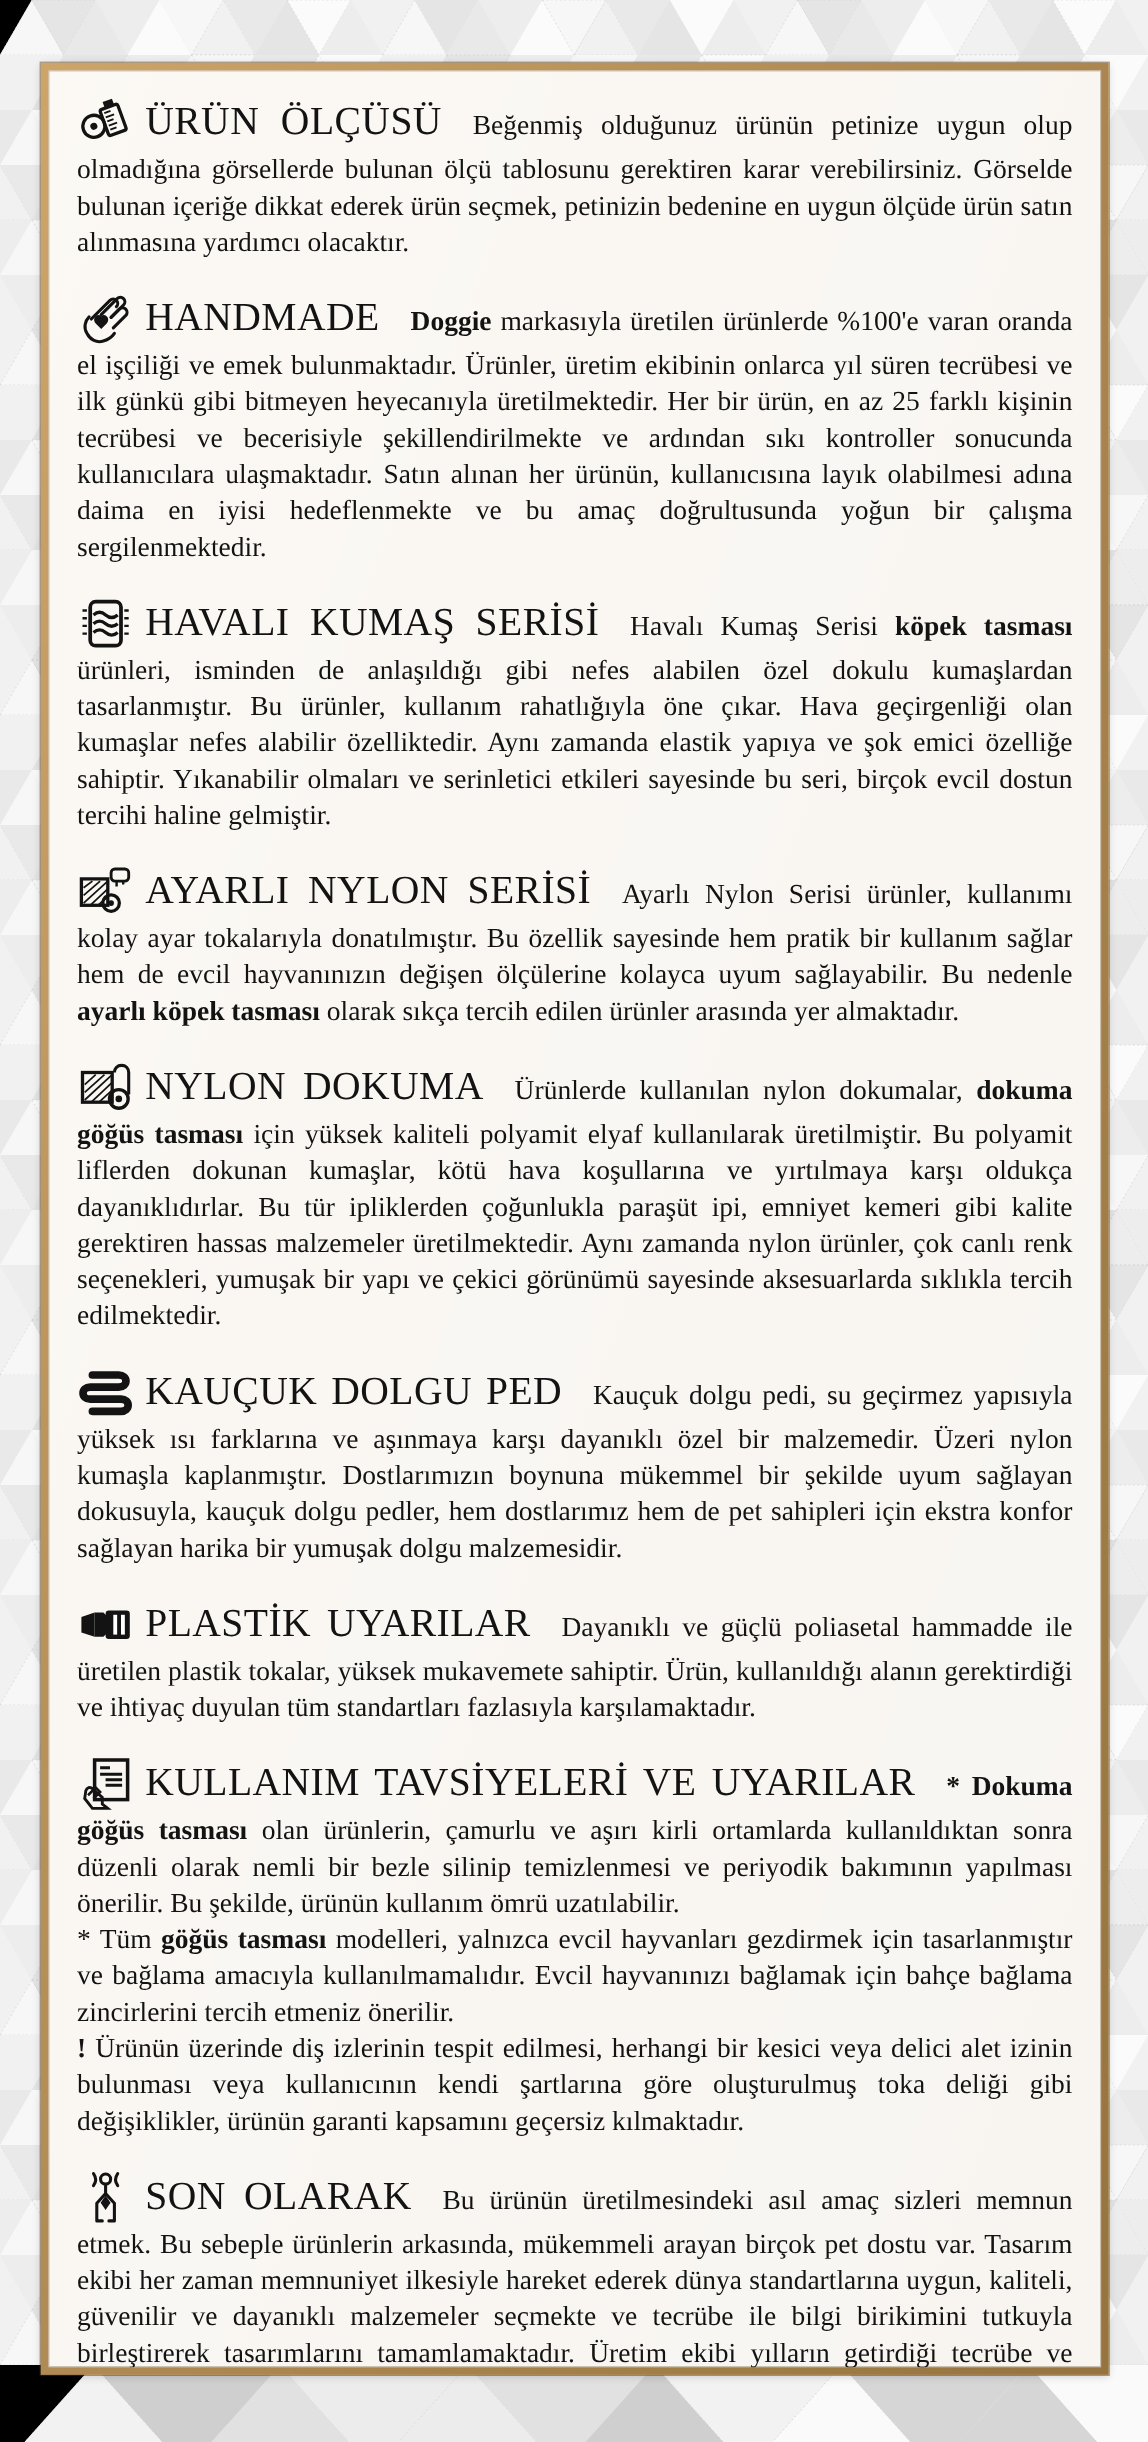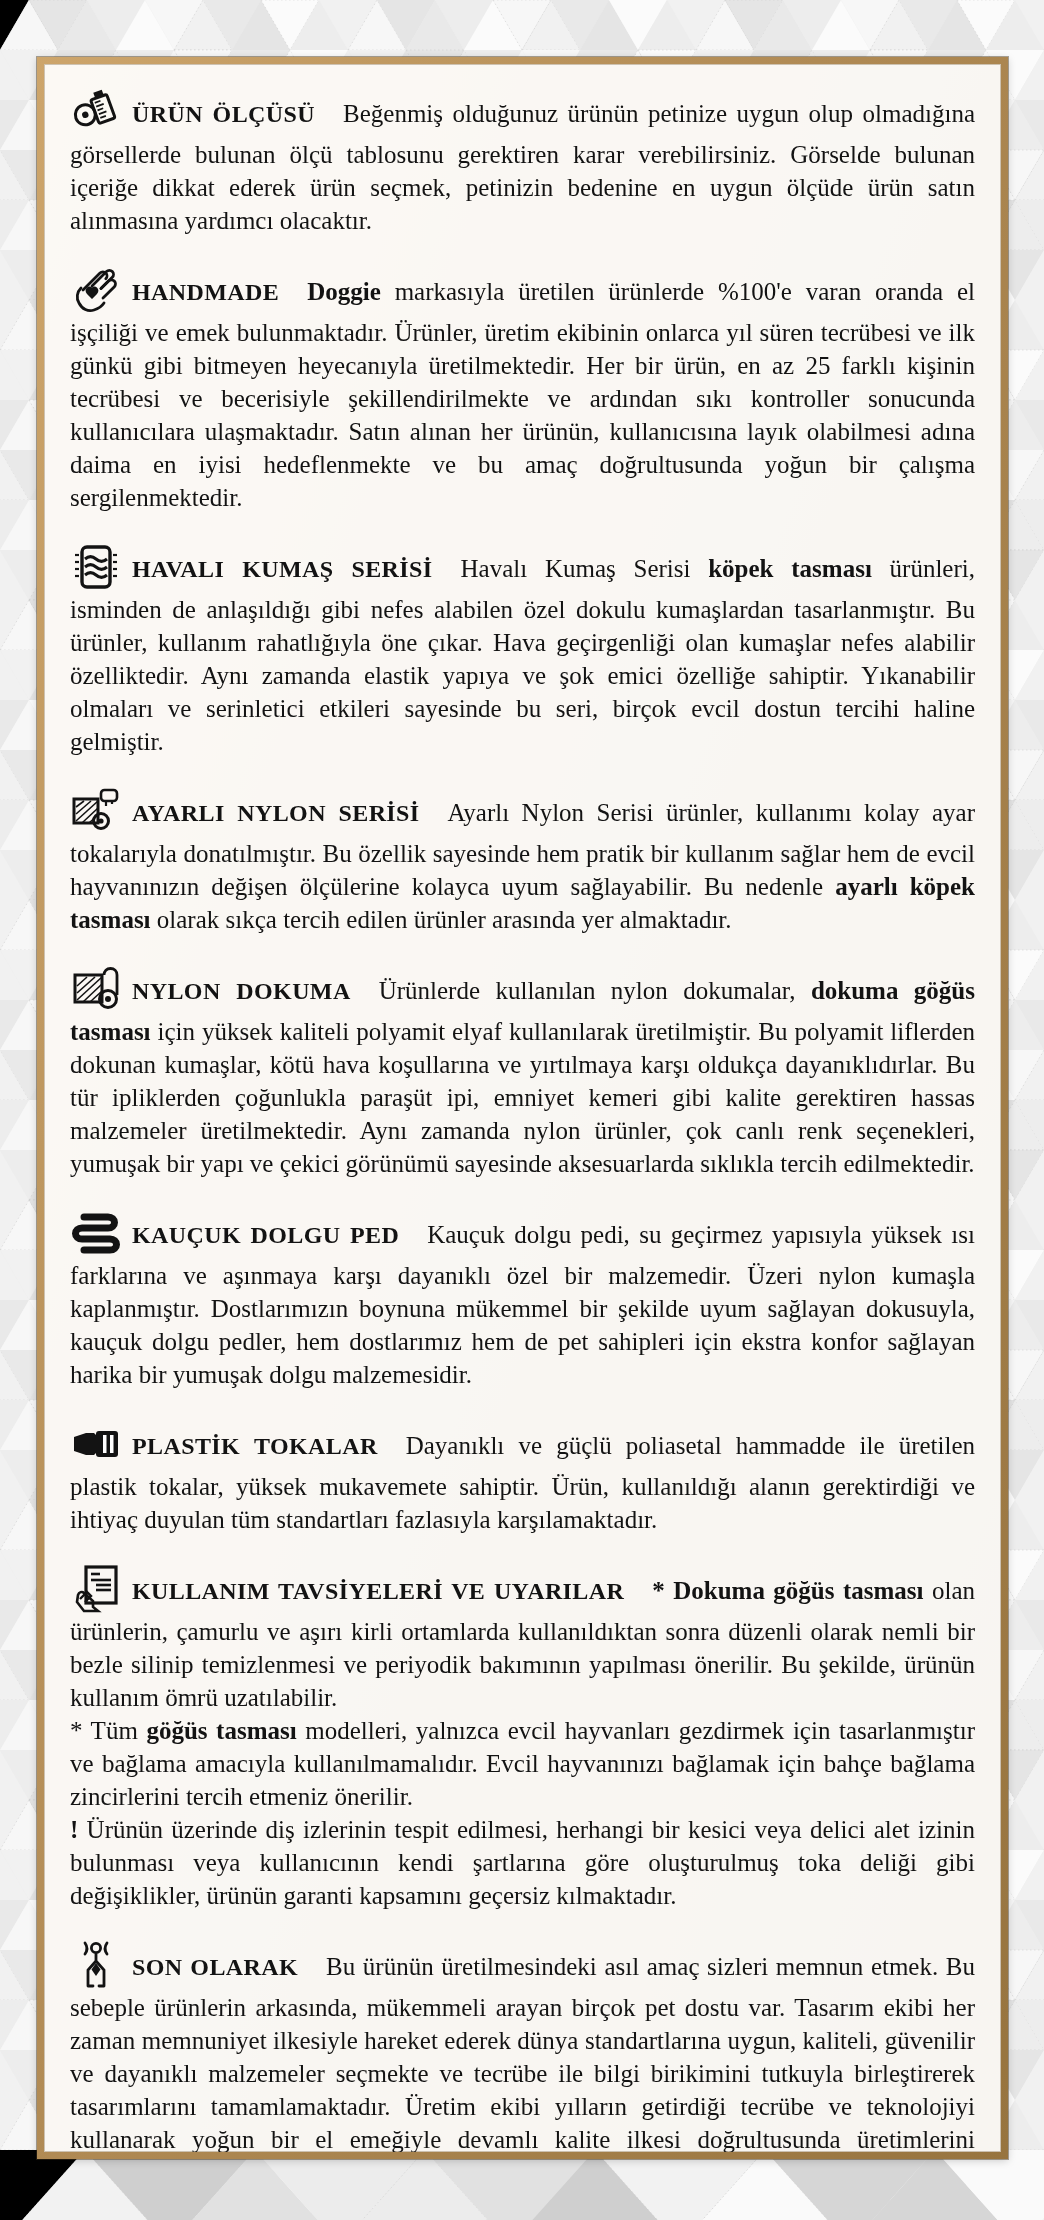--- a/index.html
+++ b/index.html
@@ -20,21 +20,21 @@
   }
   .section {
     font-family:"Liberation Serif","DejaVu Serif",serif;
     font-size:25px; line-height:33px; color:#131313;
     text-align:justify; margin-top:27px;
   }
   .section:first-child { margin-top:2px; }
   .icon { display:inline-block; width:52px; height:52px; vertical-align:-16px; margin-right:10px; }
   .icon svg { width:100%; height:100%; display:block; }
   .heading {
-    font-weight:bold; font-size:24px; letter-spacing:.4px;
+    font-weight:normal; font-size:36px; letter-spacing:.4px;
     margin-right:28px; white-space:nowrap;
   }
   .body b { font-weight:bold; }
 </style>
 </head>
 <body>
 
 <svg id="bg" viewBox="0 0 1044 2220">
     <polygon points="-58,50 -29,0 0,50" fill="undefined"></polygon>
     <polygon points="-29,0 29,0 0,50" fill="undefined"></polygon>
@@ -2037,21 +2037,21 @@
             </svg></span><strong class="heading">KAUÇUK DOLGU PED</strong><span class="body"><span>Kauçuk dolgu pedi, su geçirmez yapısıyla yüksek ısı farklarına ve aşınmaya karşı dayanıklı özel bir malzemedir. Üzeri nylon kumaşla kaplanmıştır. Dostlarımızın boynuna mükemmel bir şekilde uyum sağlayan dokusuyla, kauçuk dolgu pedler, hem dostlarımız hem de pet sahipleri için ekstra konfor sağlayan harika bir yumuşak dolgu malzemesidir.</span></span>
   </p>
 
   <p class="section">
     <span class="icon"><svg viewBox="0 0 52 52">
               <path d="M4 19l12-4v22l-12-4z" fill="#131313"></path>
               <path d="M16 15h8l4 4v14l-4 4h-8z" fill="#131313"></path>
               <rect x="26" y="13" width="22" height="26" rx="3" fill="#131313"></rect>
               <rect x="33" y="17" width="3.5" height="18" fill="#ffffff"></rect>
               <rect x="40" y="17" width="3.5" height="18" fill="#ffffff"></rect>
-            </svg></span><strong class="heading">PLASTİK TOKALAR</strong><span class="body"><span>Dayanıklı ve güçlü poliasetal hammadde ile üretilen plastik tokalar, yüksek mukavemete sahiptir. Ürün, kullanıldığı alanın gerektirdiği ve ihtiyaç duyulan tüm standartları fazlasıyla karşılamaktadır.</span></span>
+            </svg></span><strong class="heading">PLASTİK UYARILAR</strong><span class="body"><span>Dayanıklı ve güçlü poliasetal hammadde ile üretilen plastik tokalar, yüksek mukavemete sahiptir. Ürün, kullanıldığı alanın gerektirdiği ve ihtiyaç duyulan tüm standartları fazlasıyla karşılamaktadır.</span></span>
   </p>
 
   <p class="section">
     <span class="icon"><svg viewBox="0 0 52 52" fill="none" stroke="#131313">
               <rect x="16" y="4" width="30" height="36" stroke-width="3.2"></rect>
               <g stroke-width="2.6">
                 <path d="M21 11h9"></path>
                 <path d="M21 17h20"></path>
                 <path d="M26 22h15"></path>
                 <path d="M26 27h15"></path>

